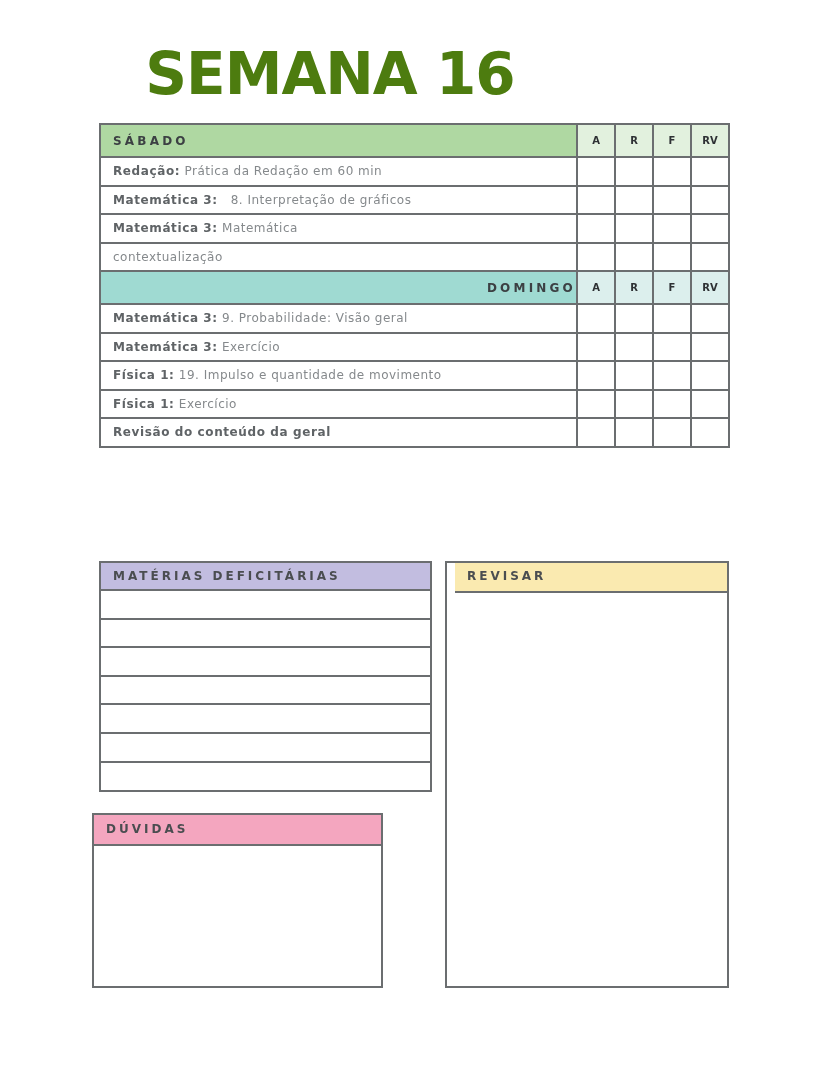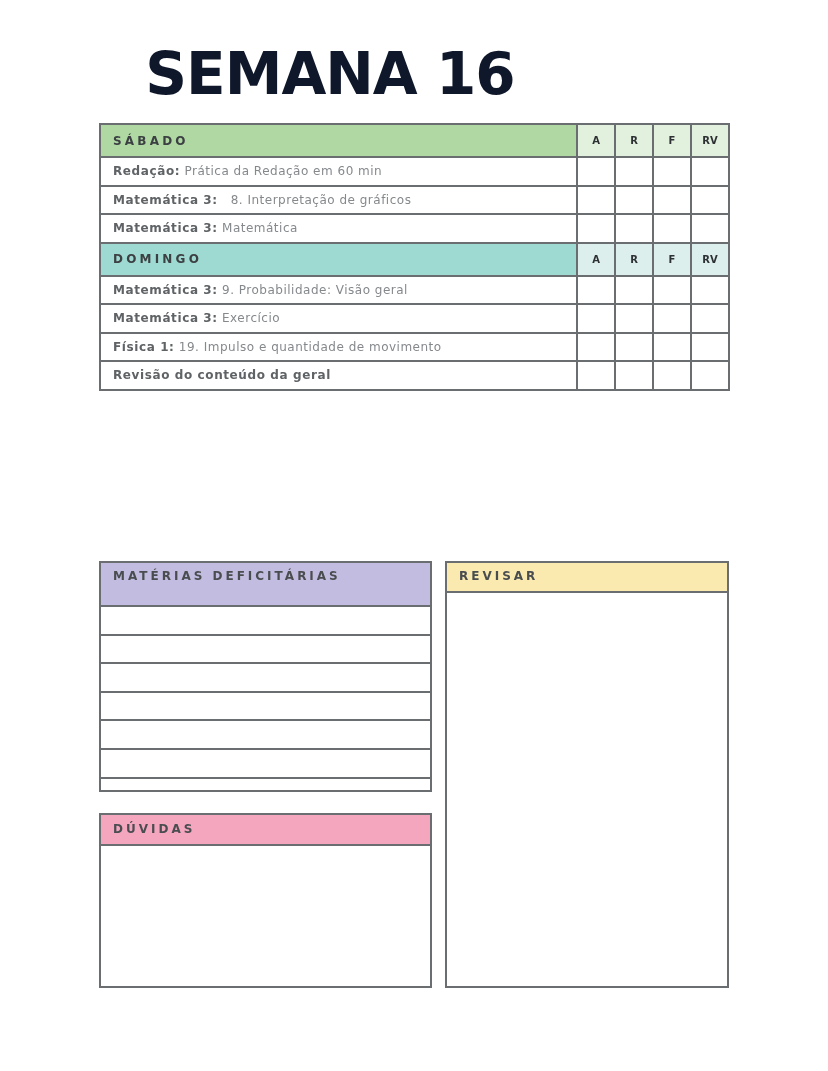--- a/index.html
+++ b/index.html
@@ -1,52 +1,52 @@
 <!DOCTYPE html>
 <html><head>
   <meta charset="utf-8">
   <style>
     html, body { margin:0; padding:0; background:#ffffff; }
     body { width:828px; height:1071px; position:relative; overflow:hidden;
            font-family:"DejaVu Sans", "Liberation Sans", sans-serif; color:#5a5e61; }
 
     .title { position:absolute; left:0; top:38px; width:660px; text-align:center;
              font-family:"DejaVu Sans", sans-serif; font-weight:bold; font-size:58px;
-             letter-spacing:-1px; color:#0f172a; line-height:72px; }
+             letter-spacing:-1px; color:#4d7c0f; line-height:72px; }
 
     
     .sched { position:absolute; left:99px; top:123px; width:629px; border-collapse:collapse;
              table-layout:fixed; }
     .sched td { border:2px solid #6b6e70; padding:0; height:26.5px; }
     .sched col.c-task { width:477px; }
     .sched col.c-chk { width:38px; }
     .sched .hdr td { height:31px;margin-left:24px; }
     .sched .hdr .day { font-family:"DejaVu Sans", sans-serif; font-weight:bold;
                        font-size:12px; letter-spacing:3.2px; color:#3c4043; padding-left:12px; }
     .sched .hdr .chk { text-align:center; font-weight:bold; font-size:10px; color:#2e3134; }
     .sat .day { background:#afd8a2; }
     .sat .chk { background:#e2f1de; }
-    .sun .day { background:#9fdad2; }
+    .sun .day { background:#9fdad2;text-align:right; }
     .sun .chk { background:#dcefed; }
     .task { font-size:12px; color:#85898c; padding-left:12px !important; white-space:nowrap;
             letter-spacing:0.5px;margin-left:39px; }
     .task b { color:#5f6366; font-weight:bold; letter-spacing:0.6px; }
 
     
     .box { position:absolute; border:2px solid #6b6e70; box-sizing:border-box; background:#fff; }
-    .box-hdr { height:44px; border-bottom:2px solid #6b6e70; box-sizing:border-box;
+    .box-hdr { height:28px; border-bottom:2px solid #6b6e70; box-sizing:border-box;
                font-weight:bold; font-size:12px; letter-spacing:3px; color:#4a4d50;
                padding-left:12px; line-height:26px; }
     .deficit { left:99px; top:561px; width:333px; height:231px; }
     .deficit .box-hdr { background:#c2bde0; }
     .deficit .line { height:28.6px; border-bottom:2px solid #6b6e70; box-sizing:border-box; }
     .deficit .line:last-child { border-bottom:none; }
-    .doubts { left:99px; top:813px; width:333px; height:175px; }
+    .doubts { left:92px; top:813px; width:291px; height:175px; }
     .doubts .box-hdr { background:#f4a6bf; height:31px; line-height:28px; }
-    .review { left:445px; top:561px; width:284px; height:427px; }
+    .review { left:445px; top:561px; width:284px; height:427px;padding-left:8px; }
     .review .box-hdr { background:#faeab0; height:30px; }
     .area { width:100%; height:calc(100% - 30px); }
   </style>
 </head>
 <body>
 
 <div class="title">SEMANA 16</div>
 
 <table class="sched">
   <colgroup>
@@ -79,20 +79,27 @@
         <td></td>
         <td></td>
     </tr>
     <tr>
       <td class="task"><b>Matemática 3:</b> <span> Matemática</span></td>
       <td></td>
         <td></td>
         <td></td>
         <td></td>
     </tr>
+    <tr>
+      <td class="task"><span>contextualização</span></td>
+      <td></td>
+        <td></td>
+        <td></td>
+        <td></td>
+    </tr>
 
     <tr class="hdr sun">
       <td class="day">DOMINGO</td>
       <td class="chk">A</td>
       <td class="chk">R</td>
       <td class="chk">F</td>
       <td class="chk">RV</td>
     </tr>
     <tr>
       <td class="task"><b>Matemática 3:</b> <span> 9. Probabilidade: Visão geral</span></td>
@@ -103,20 +110,27 @@
     </tr>
     <tr>
       <td class="task"><b>Matemática 3:</b> <span>Exercício</span></td>
       <td></td>
         <td></td>
         <td></td>
         <td></td>
     </tr>
     <tr>
       <td class="task"><b>Física 1:</b> <span> 19. Impulso e quantidade de movimento</span></td>
+      <td></td>
+        <td></td>
+        <td></td>
+        <td></td>
+    </tr>
+    <tr>
+      <td class="task"><b>Física 1:</b> <span>Exercício</span></td>
       <td></td>
         <td></td>
         <td></td>
         <td></td>
     </tr>
     <tr>
       <td class="task"><b>Revisão do conteúdo da geral</b></td>
       <td></td>
         <td></td>
         <td></td>

